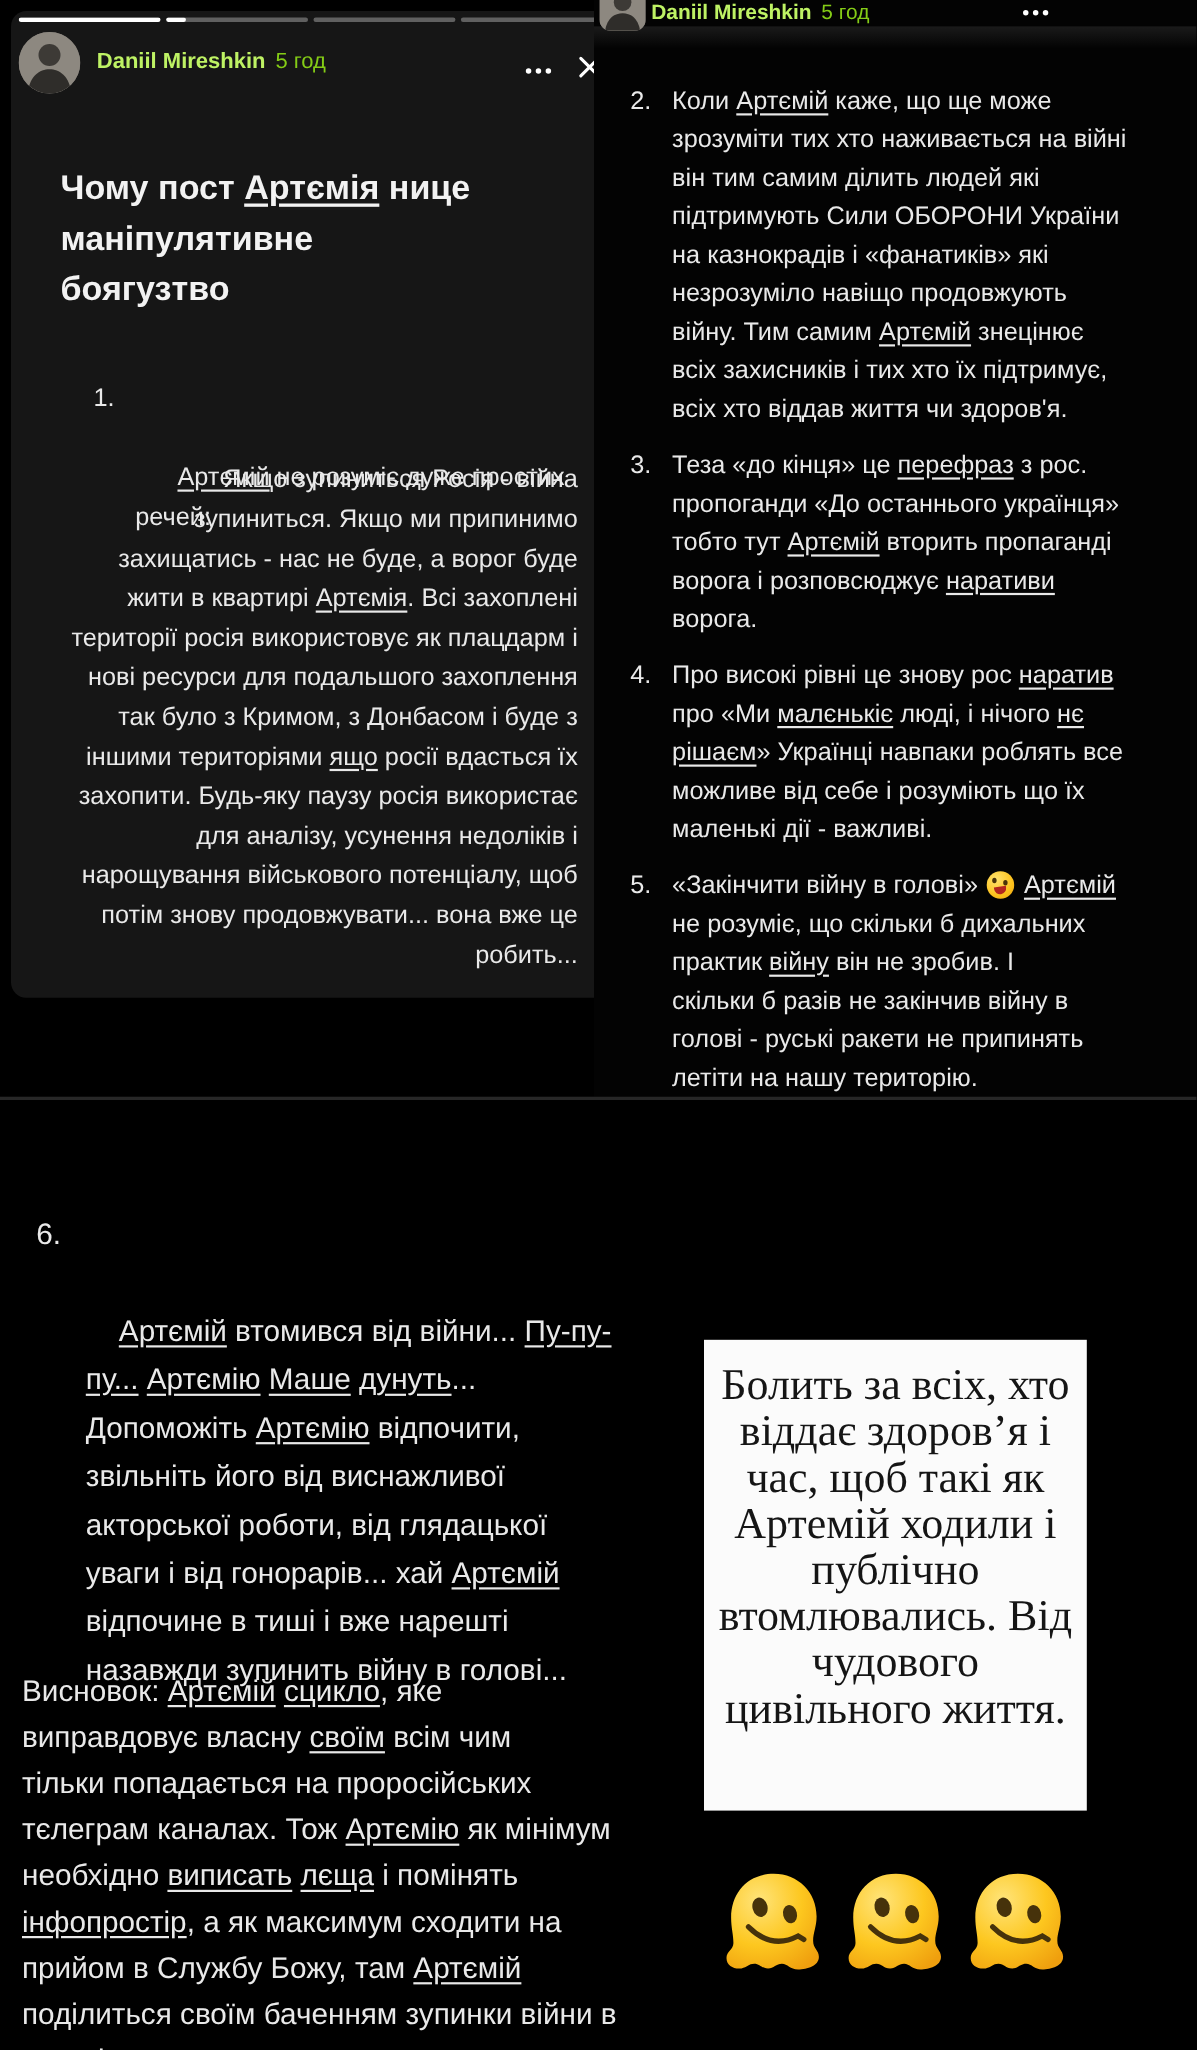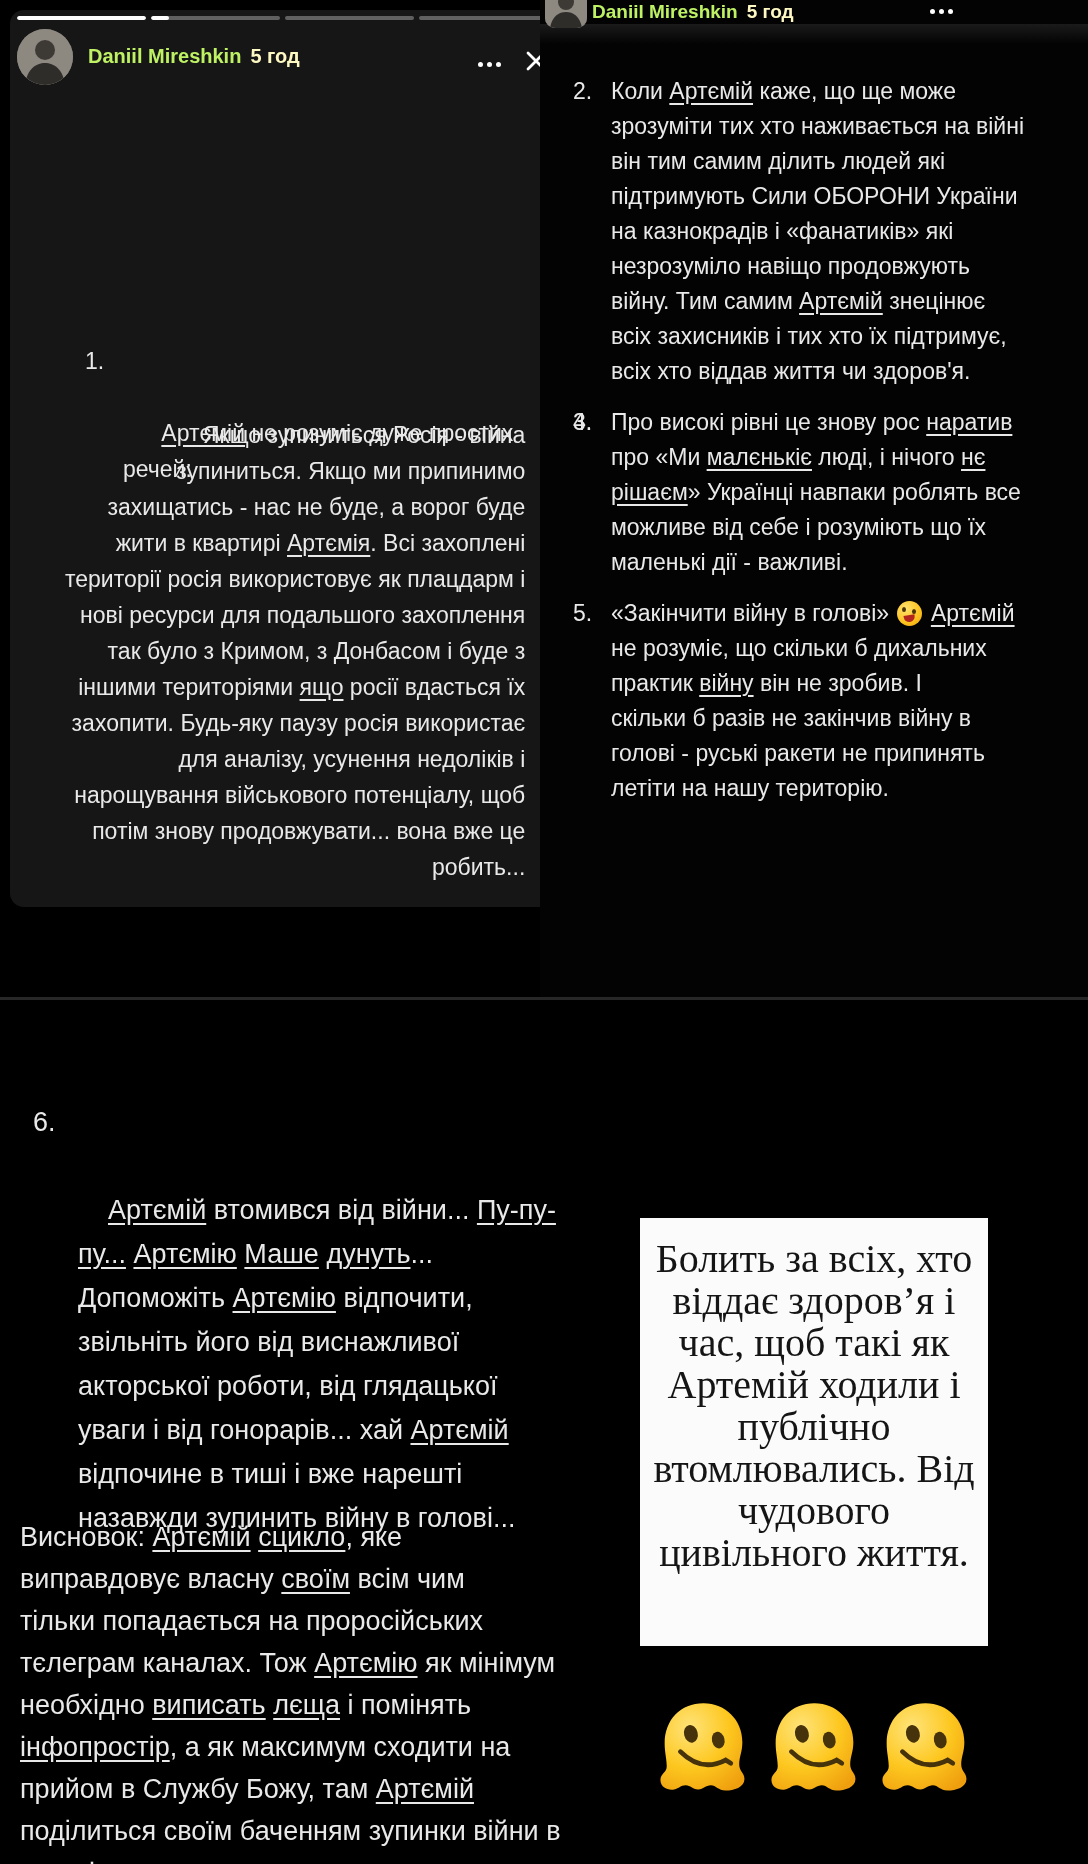--- a/index.html
+++ b/index.html
@@ -10,21 +10,21 @@
      text-decoration-thickness:2px;text-underline-offset:4px;text-decoration:underline;}
 
   
   .panel-left{position:absolute;left:10px;top:10px;width:545px;height:897px;background:#161616;border-radius:14px;}
   .progress{position:absolute;left:7px;top:6px;width:531px;display:flex;gap:5px;}
   .progress .seg{flex:1;height:4px;background:rgba(255,255,255,.32);border-radius:2px;overflow:hidden;}
   .progress .seg i{display:block;height:100%;background:#fff;border-radius:2px;}
   .avatar-l{position:absolute;left:7px;top:19px;width:56px;height:56px;border-radius:50%;overflow:hidden;background:#6f6b66;}
   .name-row{position:absolute;left:78px;top:34px;line-height:24px;font-size:20px;}
   .uname{font-weight:bold;color:#bef264;}
-  .utime{color:#fef9c3;margin-left:9px;font-weight:bold;}
+  .utime{color:#84cc16;margin-left:9px;font-weight:normal;}
   .dots{position:absolute;display:flex;gap:4px;align-items:center;}
   .dots i{width:5px;height:5px;border-radius:50%;background:#fff;display:block;}
   .menu-l{left:468px;top:52px;}
   .close-l{position:absolute;left:511px;top:36px;width:30px;height:30px;}
   .story-title{position:absolute;left:45px;top:138px;font-size:31px;font-weight:bold;line-height:46px;color:#f2f2f2;}
   .num-item{position:relative;padding-left:38px;}
   .num-item .num{position:absolute;left:0;top:0;}
   .item1-head{position:absolute;left:75px;top:333px;font-size:23px;line-height:36px;}
   .item1-body{position:absolute;left:55px;top:407px;font-size:23px;line-height:36px;text-align:right;}
 
@@ -101,20 +101,23 @@
         <i></i>
         <i></i>
       </div>
 
     <div class="close-l">
       <svg viewBox="0 0 30 30" width="30" height="30">
         <path d="M7 7 L23 23 M23 7 L7 23" stroke="#fff" stroke-width="2.8" stroke-linecap="round" fill="none"></path>
       </svg>
     </div>
 
+    <div class="story-title pre"><span>Чому пост </span><span class="u">Артємія</span><span> нице
+маніпулятивне
+боягузтво</span></div>
 
     <div class="num-item item1-head pre">
       <span class="num">1.</span>
       <span><span class="u">Артємій</span><span> не розуміє дуже простих
 речей:</span></span>
     </div>
     <div class="item1-body pre"><span>      Якщо зупиниться Росія - війна
 зупиниться. Якщо ми припинимо
 захищатись - нас не буде, а ворог буде
 жити в квартирі </span><span class="u">Артємія</span><span>. Всі захоплені
@@ -151,21 +154,25 @@
       </div>
 
     <div class="right-items pre" id="right-items"><div class="num-item"><span class="num">2.</span><span><span>Коли </span><span class="u">Артємій</span><span> каже, що ще може
 зрозуміти тих хто наживається на війні
 він тим самим ділить людей які
 підтримують Сили ОБОРОНИ України
 на казнокрадів і «фанатиків» які
 незрозуміло навіщо продовжують
 війну. Тим самим </span><span class="u">Артємій</span><span> знецінює
 всіх захисників і тих хто їх підтримує,
-всіх хто віддав життя чи здоров'я.</span></span></div><div class="num-item"><span class="num">3.</span></div><div class="num-item"><span class="num">4.</span><span><span>Про високі рівні це знову рос </span><span class="u">наратив</span><span>
+всіх хто віддав життя чи здоров'я.</span></span></div><div class="num-item"><span class="num">3.</span><span><span>Теза «до кінця» це </span><span class="u">перефраз</span><span> з рос.
+пропоганди «До останнього українця»
+тобто тут </span><span class="u">Артємій</span><span> вторить пропаганді
+ворога і розповсюджує </span><span class="u">наративи</span><span>
+ворога.</span></span></div><div class="num-item"><span class="num">4.</span><span><span>Про високі рівні це знову рос </span><span class="u">наратив</span><span>
 про «Ми </span><span class="u">малєнькіє</span><span> люді, і нічого </span><span class="u">нє</span><span>
 </span><span class="u">рішаєм</span><span>» Українці навпаки роблять все
 можливе від себе і розуміють що їх
 маленькі дії - важливі.</span></span></div><div class="num-item"><span class="num">5.</span><span><span>«Закінчити війну в голові» </span><span class="emoji zany-face"></span><span> </span><span class="u">Артємій</span><span>
 не розуміє, що скільки б дихальних
 практик </span><span class="u">війну</span><span> він не зробив. І
 скільки б разів не закінчив війну в
 голові - руські ракети не припинять
 летіти на нашу територію.</span></span></div></div>
   </div>

